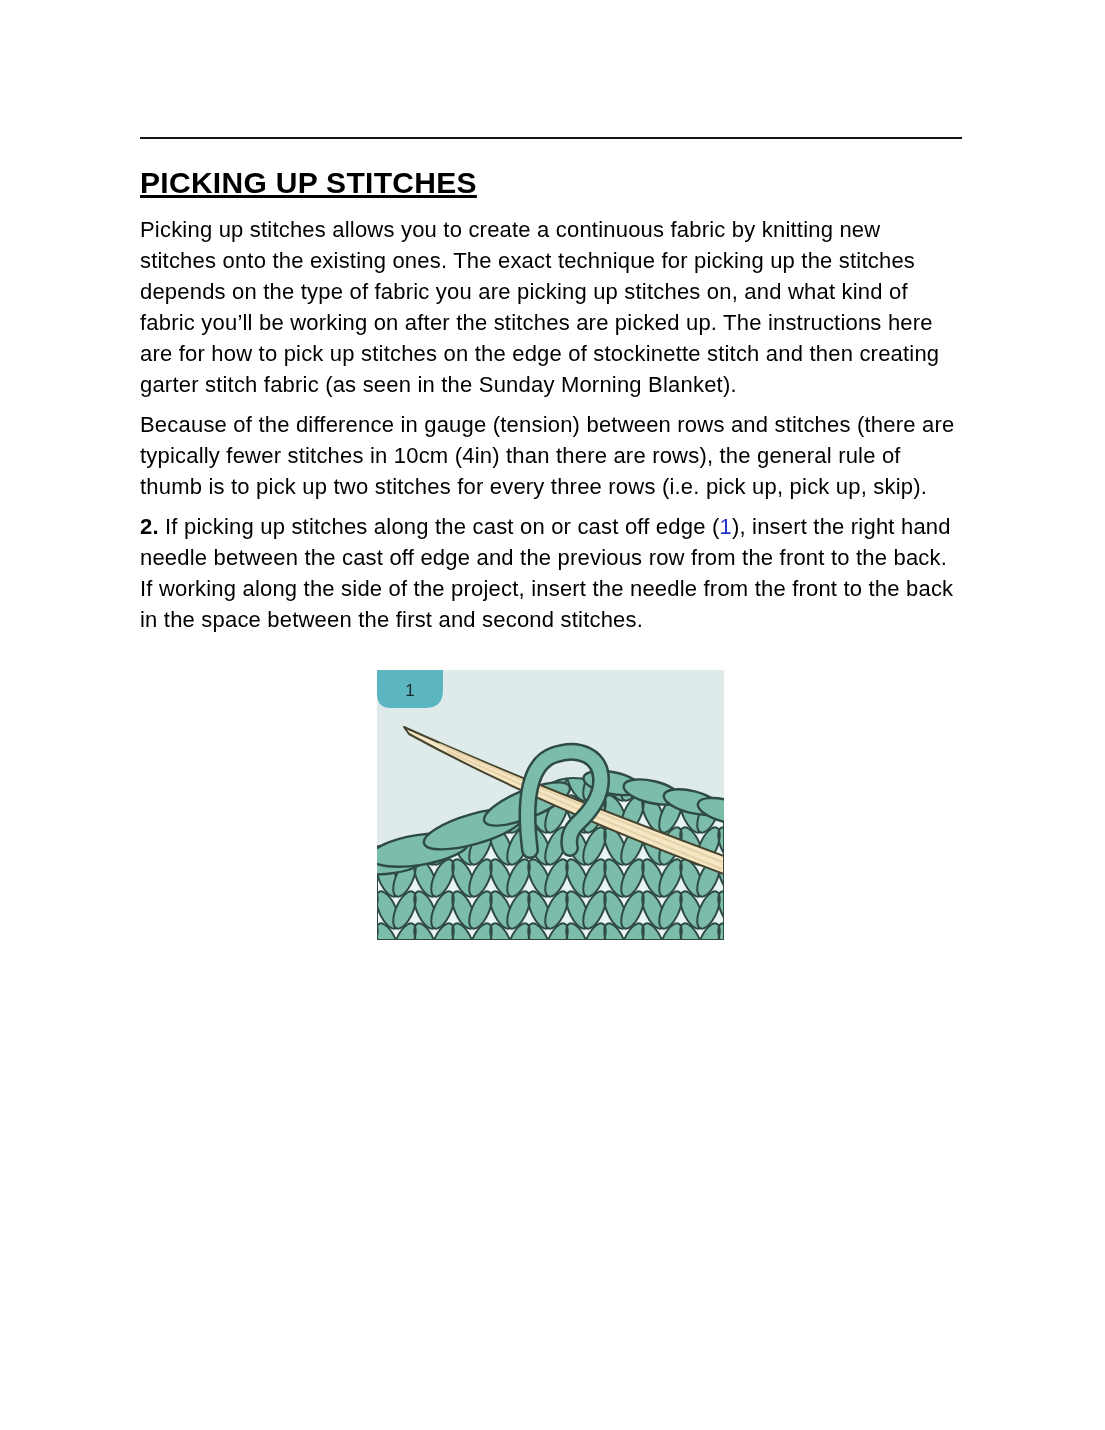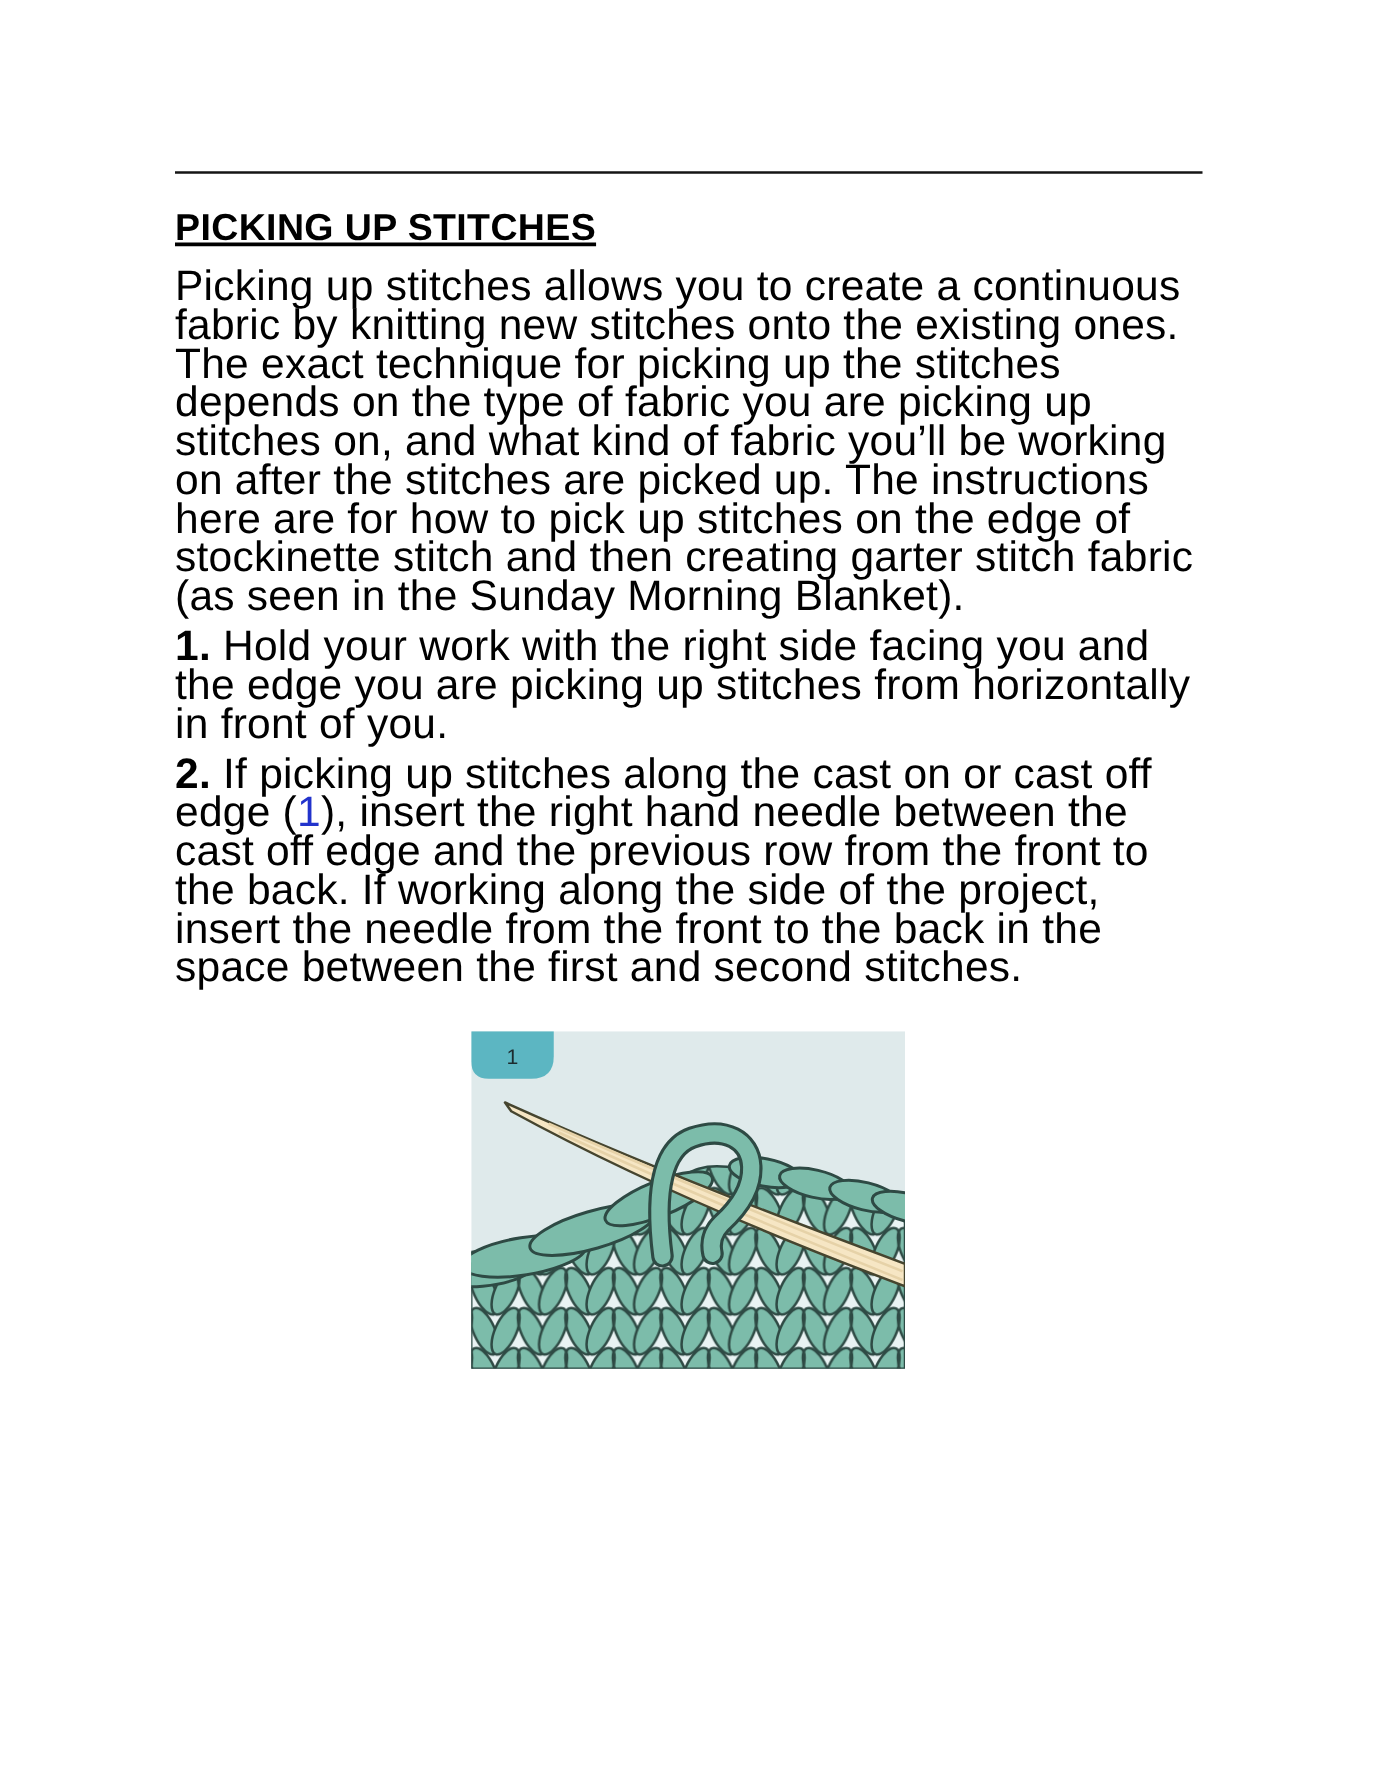--- a/index.html
+++ b/index.html
@@ -26,21 +26,21 @@
   }
   h1.title{
     font-size:30px;
     line-height:36px;
     font-weight:bold;
     text-decoration:underline;
     letter-spacing:0.3px;
     margin:26px 0 0 0;
   }
   p.body{
-    font-size:34px;
+    font-size:22px;
     line-height:31px;
     letter-spacing:0.2px;
     margin:9px 0 0 0;
   }
   p.body.first{
     margin-top:13px;
   }
   p.body b{font-weight:bold;}
   a.figref{
     color:#2233cc;
@@ -64,23 +64,23 @@
 
 <div class="page">
   <div class="content">
 
     <hr class="rule">
 
     <h1 class="title">PICKING UP STITCHES</h1>
 
     <p class="body first">Picking up stitches allows you to create a continuous fabric by knitting new stitches onto the existing ones. The exact technique for picking up the stitches depends on the type of fabric you are picking up stitches on, and what kind of fabric you’ll be working on after the stitches are picked up. The instructions here are for how to pick up stitches on the edge of stockinette stitch and then creating garter stitch fabric (as seen in the Sunday Morning Blanket).</p>
 
+    <p class="body">Because of the difference in gauge (tension) between rows and stitches (there are typically fewer stitches in 10cm (4in) than there are rows), the general rule of thumb is to pick up two stitches for every three rows (i.e. pick up, pick up, skip).</p>
 
 
-    <p class="body"><b>1.</b><span> Hold your work with the right side facing you and the edge you are picking up stitches from horizontally in front of you.</span></p>
 
     <p class="body"><b>2.</b><span> If picking up stitches along the cast on or cast off edge (</span><a class="figref">1</a><span>), insert the right hand needle between the cast off edge and the previous row from the front to the back. If working along the side of the project, insert the needle from the front to the back in the space between the first and second stitches.</span></p>
 
     <figure class="illustration">
       <svg width="347" height="270" viewBox="0 0 347 270">
 
         <rect x="0" y="0" width="347" height="270" fill="#dfeaeb"></rect>
 
         <defs>
           <pattern id="knit" width="38" height="32" patternUnits="userSpaceOnUse">

